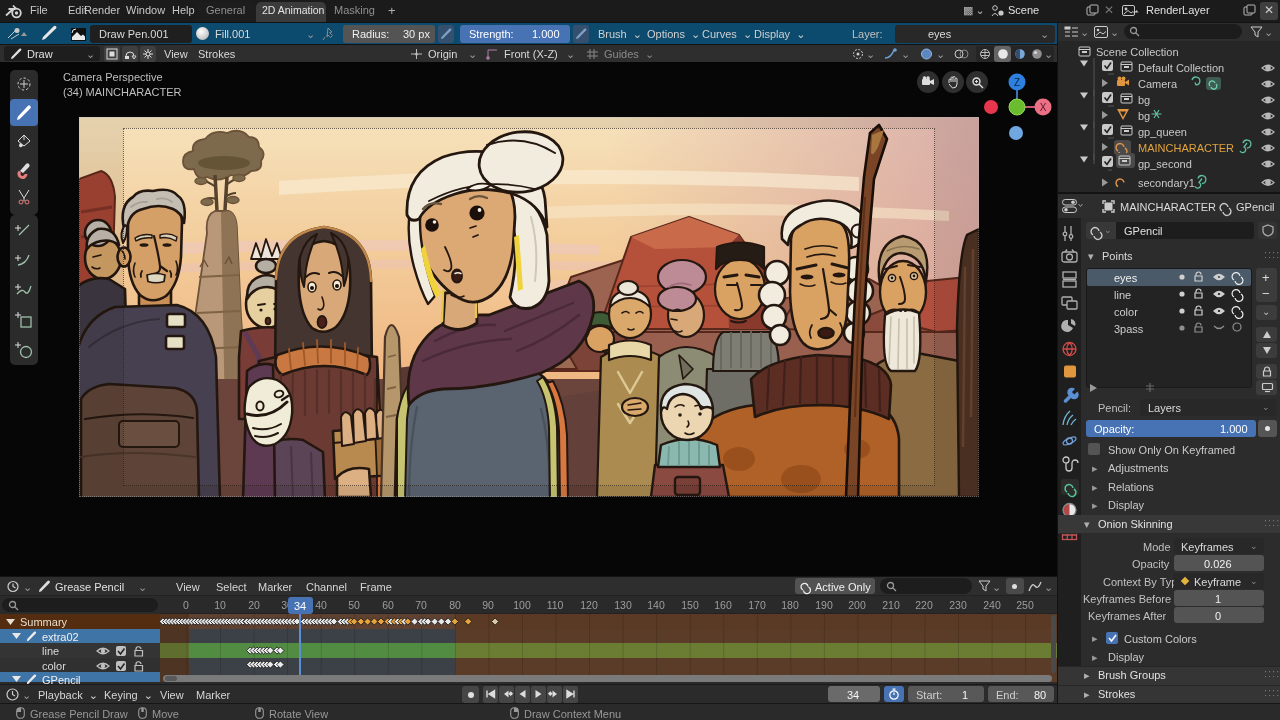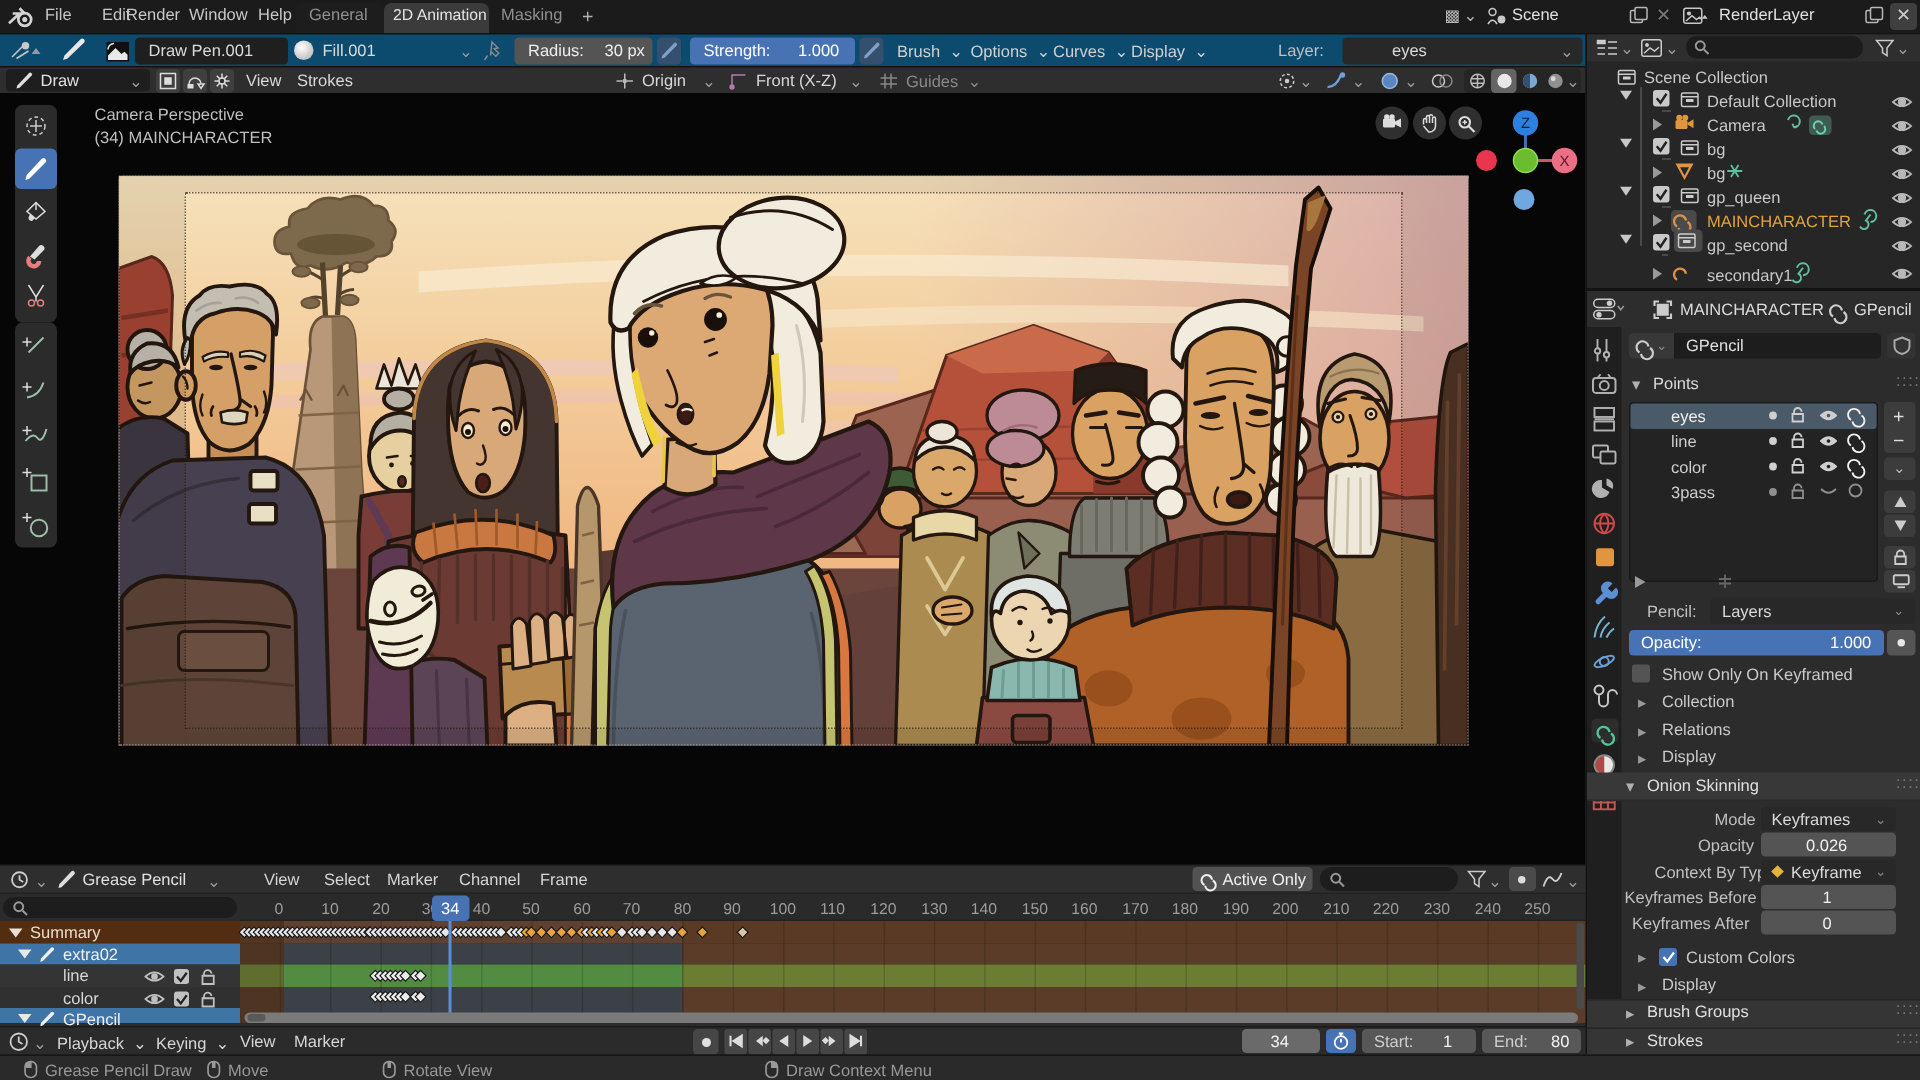--- a/index.html
+++ b/index.html
@@ -878,21 +878,21 @@
  <span class="t" style="left:204px;top:208px;color:#888;font-size:9px">⌄</span>
  <div class="abs" style="left:28px;top:226px;width:170px;height:17px;background:#4772b3;border-radius:3px"></div>
  <span class="t" style="left:36px;top:229px;color:#fff">Opacity:</span>
  <span class="t" style="left:162px;top:229px;color:#fff">1.000</span>
  <div class="abs" style="left:200px;top:226px;width:19px;height:17px;background:#555;border-radius:3px"></div>
  <div class="abs" style="left:207px;top:232px;width:5px;height:5px;background:#e8e8e8;border-radius:50%"></div>
 
  <div class="abs" style="left:30px;top:249px;width:12px;height:12px;background:#545454;border-radius:2px"></div>
  <span class="t" style="left:50px;top:250px;color:#cacaca">Show Only On Keyframed</span>
  <span class="t" style="left:34px;top:268px;color:#999">▸</span>
-    <span class="t" style="left:50px;top:268px;color:#cacaca">Collection</span>
+    <span class="t" style="left:50px;top:268px;color:#cacaca">Adjustments</span>
  <span class="t" style="left:34px;top:287px;color:#999">▸</span>
     <span class="t" style="left:50px;top:287px;color:#cacaca">Relations</span>
  <span class="t" style="left:34px;top:305px;color:#999">▸</span>
     <span class="t" style="left:50px;top:305px;color:#cacaca">Display</span>
 
  <div class="abs" style="left:0;top:321px;width:223px;height:19px;background:#383838;border-bottom:1px solid #2a2a2a"></div>
  <span class="t" style="left:26px;top:324px;color:#b0b0b0">▾</span>
  <span class="t" style="left:40px;top:324px;color:#e0e0e0">Onion Skinning</span>
  <span class="t" style="left:206px;top:322px;color:#777;letter-spacing:1px">::::</span>
  <span class="t" style="left:85px;top:347px;color:#c0c0c0">Mode</span>

